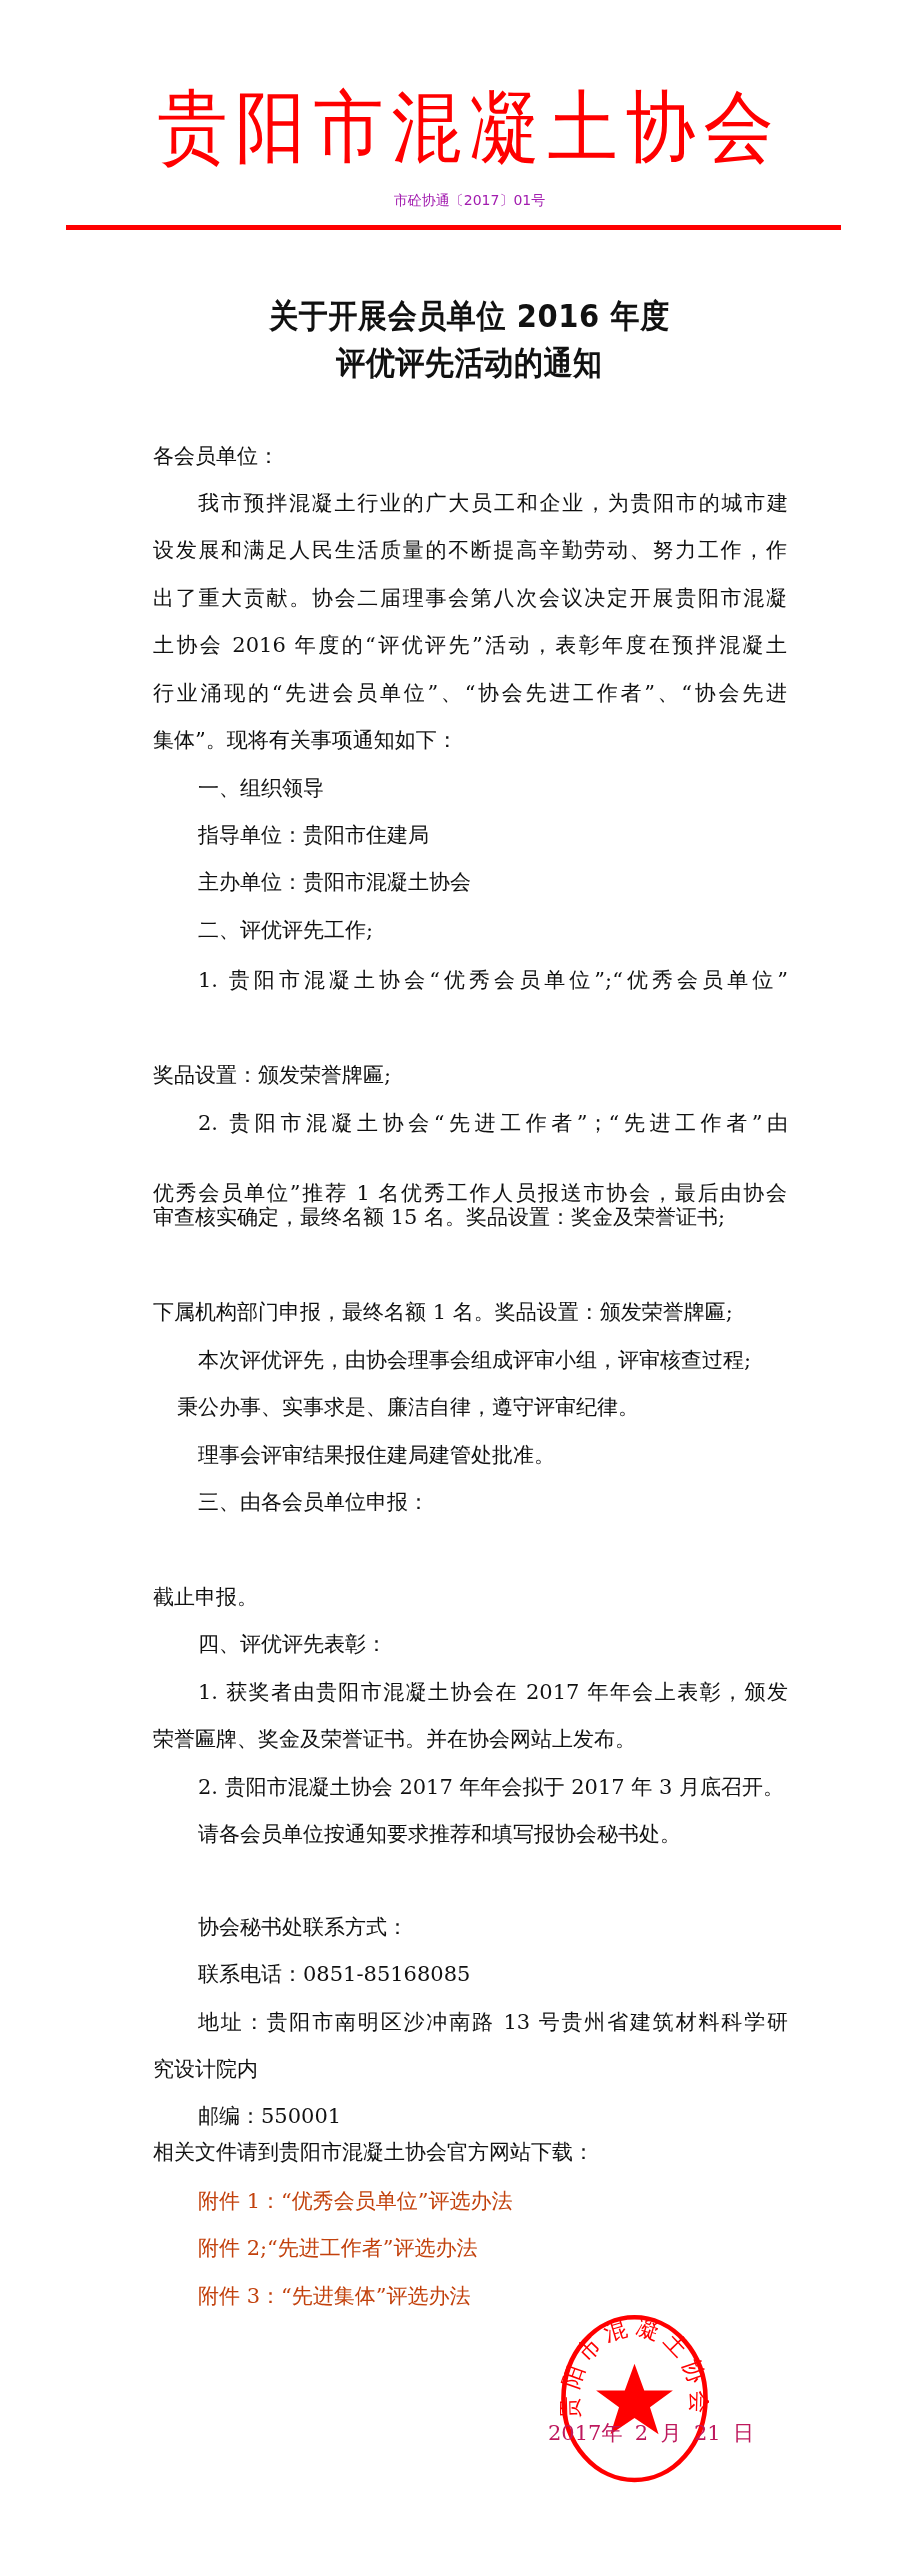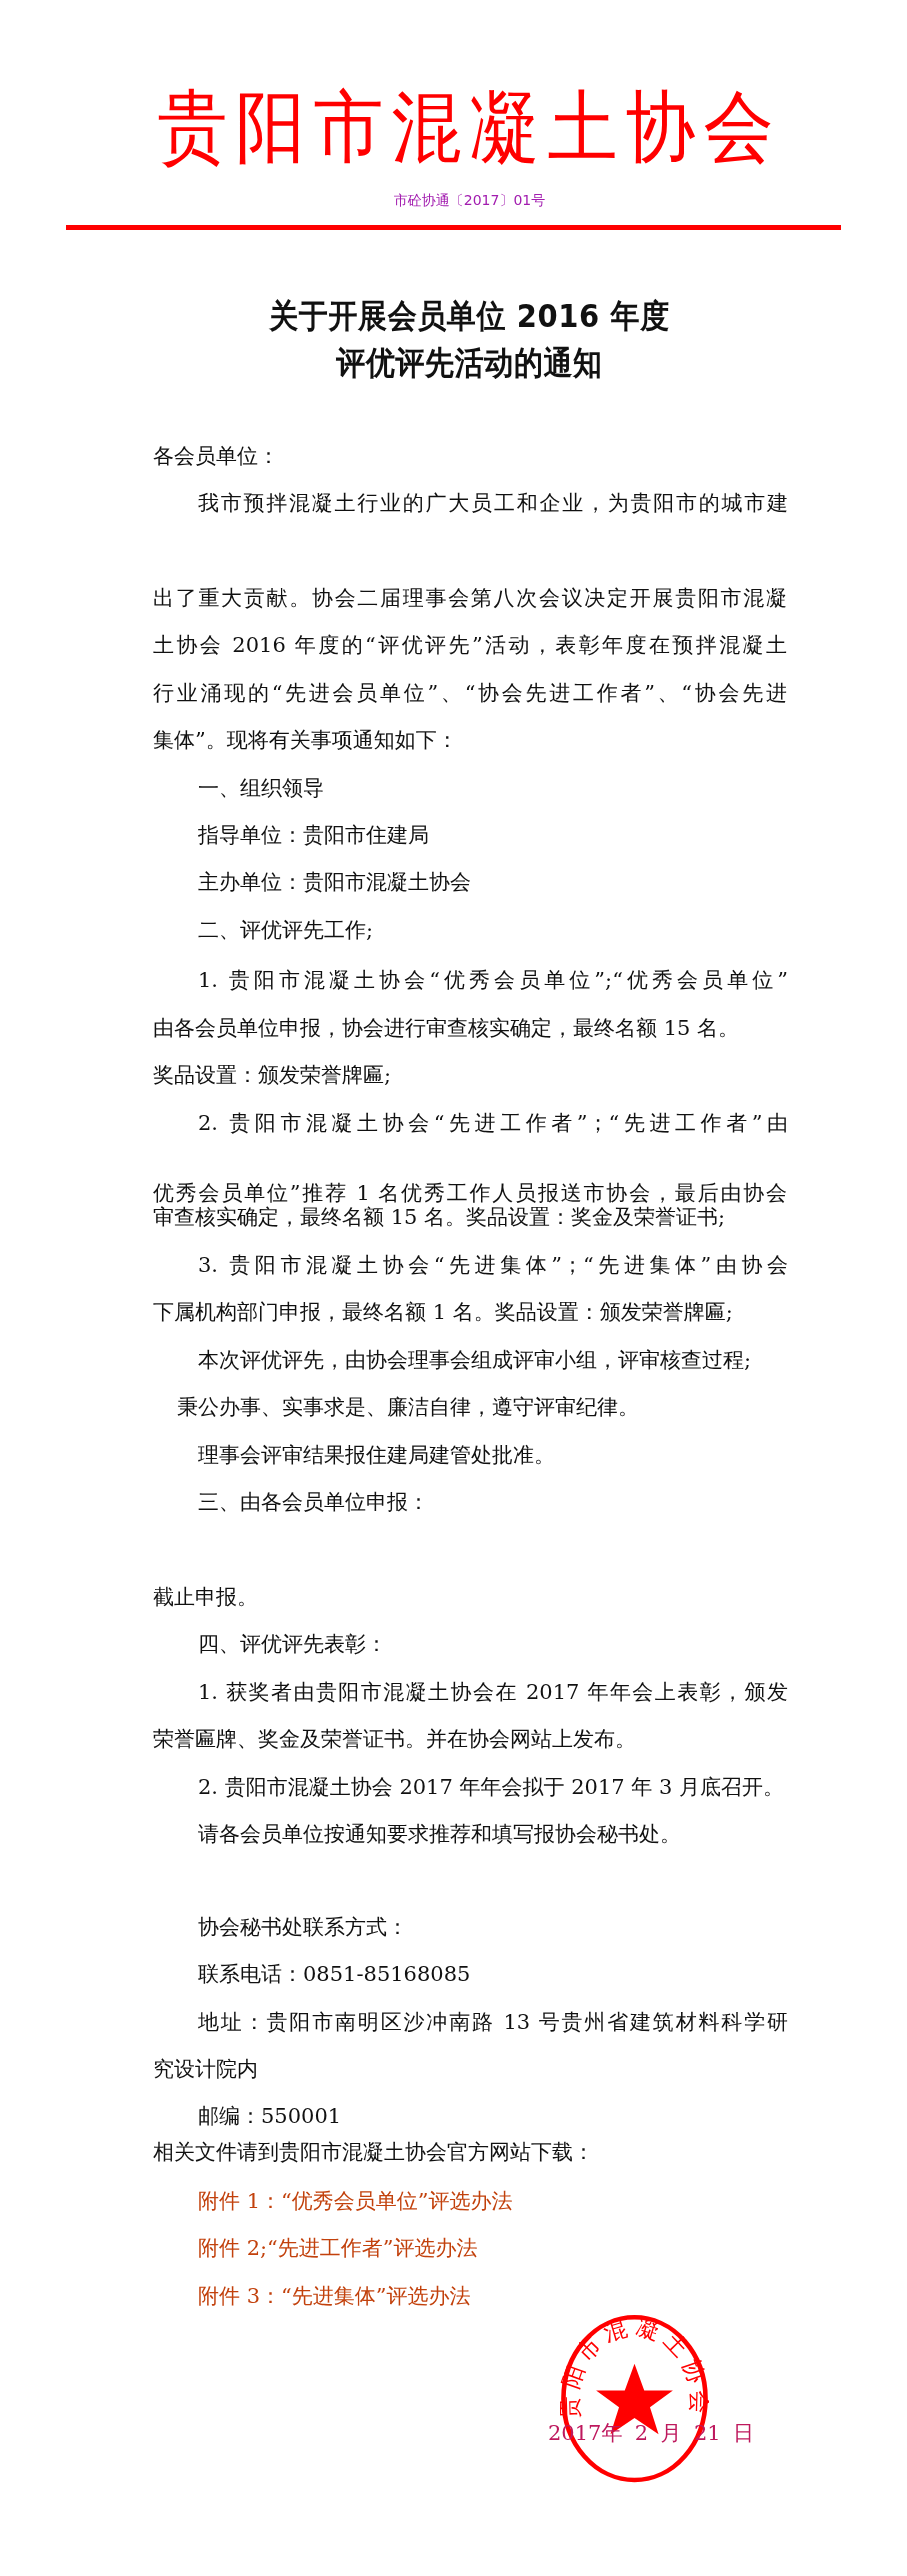--- a/index.html
+++ b/index.html
@@ -97,40 +97,39 @@
   <div class="org-title" style="color:#ff0000;">贵阳市混凝土协会</div>
   <div class="doc-number">市砼协通〔2017〕01号</div>
   <div style="position:absolute;left:50px;top:225px;width:775px;height:4.6px;background:#ff0000;"></div>
 
   <div class="doc-title" style="top:297px;">关于开展会员单位 2016 年度</div>
   <div class="doc-title" style="top:344px;">评优评先活动的通知</div>
 
   <div class="line body" style="top:444px;">各会员单位：</div>
 
   <div class="line indent justify" style="top:491px;">我市预拌混凝土行业的广大员工和企业，为贵阳市的城市建</div>
+  <div class="line body justify" style="top:538px;">设发展和满足人民生活质量的不断提高辛勤劳动、努力工作，作</div>
   <div class="line body justify" style="top:586px;">出了重大贡献。协会二届理事会第八次会议决定开展贵阳市混凝</div>
   <div class="line body justify" style="top:633px;">土协会 2016 年度的“评优评先”活动，表彰年度在预拌混凝土</div>
   <div class="line body justify" style="top:681px;">行业涌现的“先进会员单位”、“协会先进工作者”、“协会先进</div>
   <div class="line body" style="top:728px;">集体”。现将有关事项通知如下：</div>
 
   <div class="line indent" style="top:776px;">一、组织领导</div>
   <div class="line indent" style="top:823px;">指导单位：贵阳市住建局</div>
   <div class="line indent" style="top:870px;">主办单位：贵阳市混凝土协会</div>
 
   <div class="line indent" style="top:918px;">二、评优评先工作;</div>
 
   <div class="line indent justify" style="top:968px;">1. 贵阳市混凝土协会“优秀会员单位”;“优秀会员单位”</div>
-  <div class="line body" style="top:1016px;">由各会员单位申报，协会进行审查核实确定，最终名额 15 名。</div>
   <div class="line body" style="top:1063px;">奖品设置：颁发荣誉牌匾;</div>
 
   <div class="line indent justify" style="top:1111px;">2. 贵阳市混凝土协会“先进工作者”；“先进工作者”由</div>
   <div class="line body justify" style="top:1158px;margin-top:23px;">优秀会员单位”推荐 1 名优秀工作人员报送市协会，最后由协会</div>
   <div class="line body" style="top:1205px;">审查核实确定，最终名额 15 名。奖品设置：奖金及荣誉证书;</div>
 
-  <div class="line indent justify" style="top:1253px;">3. 贵阳市混凝土协会“先进集体”；“先进集体”由协会</div>
   <div class="line body" style="top:1300px;">下属机构部门申报，最终名额 1 名。奖品设置：颁发荣誉牌匾;</div>
 
   <div class="line indent" style="top:1348px;">本次评优评先，由协会理事会组成评审小组，评审核查过程;</div>
   <div class="line body" style="top:1395px;margin-left:24px;">秉公办事、实事求是、廉洁自律，遵守评审纪律。</div>
 
   <div class="line indent" style="top:1443px;">理事会评审结果报住建局建管处批准。</div>
 
   <div class="line indent" style="top:1490px;">三、由各会员单位申报：</div>
   <div class="line body" style="top:1585px;">截止申报。</div>
 

